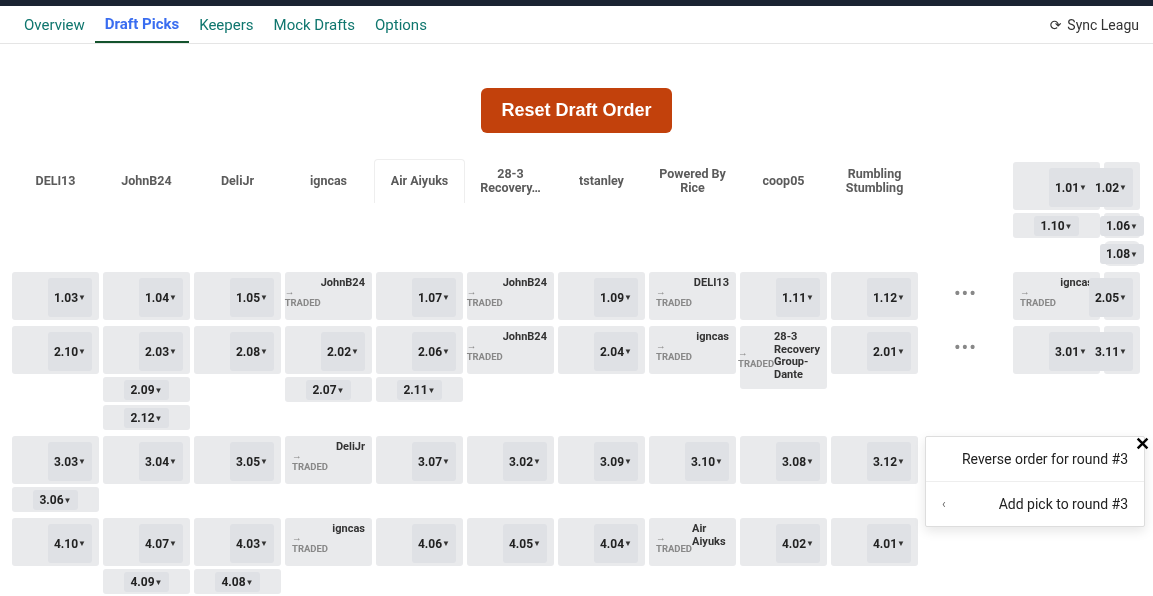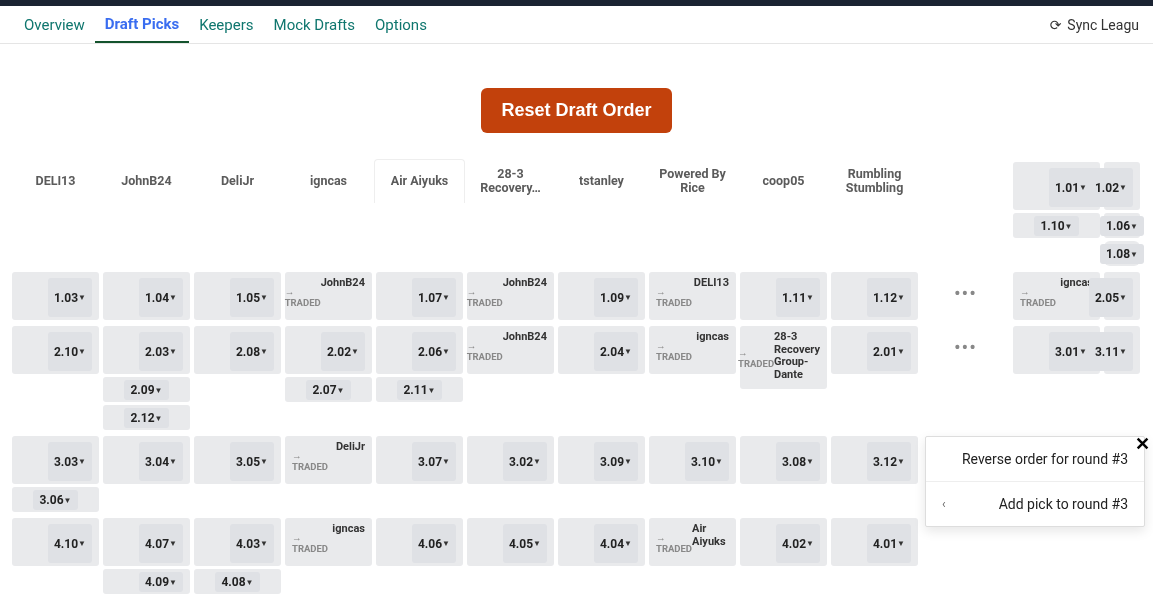--- a/index.html
+++ b/index.html
@@ -542,21 +542,21 @@
           </div>
         </div>
       </div>
       <div class="cell-outer">
         <div class="cell">
           <div class="pick-chip">
             <span>4.07</span>
             <span class="tri">▼</span>
           </div>
         </div>
-        <div class="cell" style="min-height: 22px; padding: 2px 7px; ">
+        <div class="cell" style="min-height: 22px; padding: 2px 7px; justify-content: center;">
           <div class="pick-chip">
             <span>4.09</span>
             <span class="tri">▼</span>
           </div>
         </div>
       </div>
       <div class="cell-outer">
         <div class="cell">
           <div class="pick-chip">
             <span>4.03</span>

